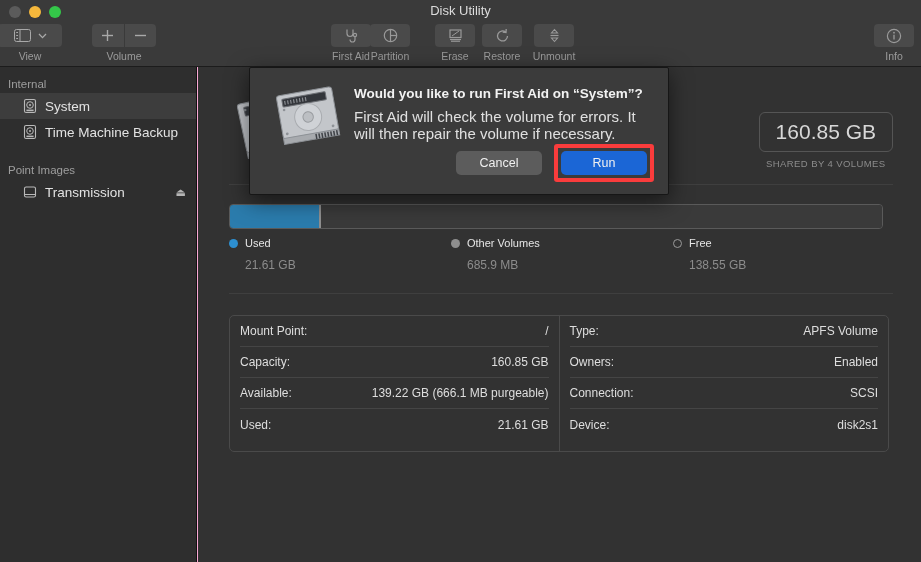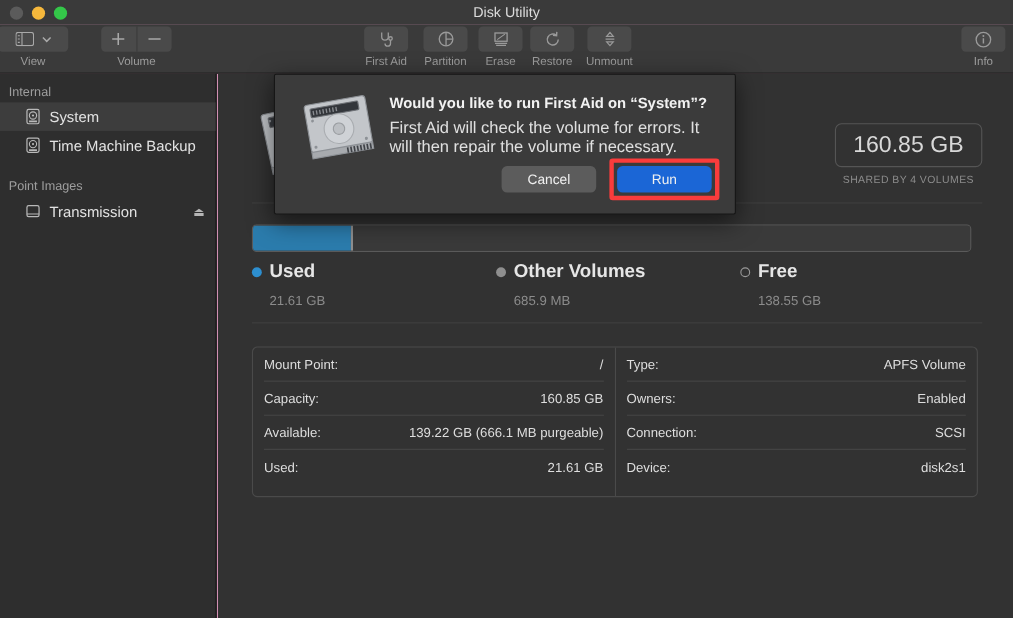--- a/index.html
+++ b/index.html
@@ -145,21 +145,21 @@
   .legend { position: absolute; left: 31px; top: 170px; width: 660px; }
   .leg-item { position: absolute; }
   .leg-top { display: flex; align-items: center; }
   .dot {
     width: 9px; height: 9px; border-radius: 50%;
     margin-right: 7px; flex: none;
   }
   .dot.used  { background: #2d8fd0; }
   .dot.other { background: #8f8f8f; }
   .dot.free  { background: transparent; border: 1px solid #9a9a9a; }
-  .leg-name { font-size: 17px; font-weight: bold; color: #e6e6e6; }
+  .leg-name { font-size: 11px; font-weight: normal; color: #e6e6e6; }
   .leg-val  { margin-top: 9px; margin-left: 16px; font-size: 12px; color: #8c8c8c; }
 
   .main-rule {
     position: absolute; left: 31px; top: 226px; width: 664px; height: 1px;
     background: #3f3f3f;
   }
 
   
   .infotable {
     position: absolute; left: 31px; top: 248px;
@@ -274,21 +274,21 @@
           <svg width="15" height="15" viewBox="0 0 15 15">
               <path d="M3 1.5 v4 a3 3 0 0 0 6 0 v-4" fill="none" stroke="#9a9a9a" stroke-width="1.2"></path>
               <path d="M6 11.5 a2.5 2.5 0 0 0 5 0 v-3" fill="none" stroke="#9a9a9a" stroke-width="1.2"></path>
               <circle cx="11" cy="7" r="1.6" fill="none" stroke="#9a9a9a" stroke-width="1.2"></circle>
             </svg>
         </span>
       </div>
       <div class="tb-label">First Aid</div>
     </div>
 
-    <div class="tb-item" style="left:377px;">
+    <div class="tb-item" style="left:362px;">
       <div class="tb-btn">
         <span>
           <svg width="15" height="15" viewBox="0 0 15 15">
               <circle cx="7.5" cy="7.5" r="6.2" fill="none" stroke="#9a9a9a" stroke-width="1.2"></circle>
               <line x1="7.5" y1="1.3" x2="7.5" y2="13.7" stroke="#9a9a9a" stroke-width="1.2"></line>
               <line x1="7.5" y1="7.5" x2="13.7" y2="7.5" stroke="#9a9a9a" stroke-width="1.2"></line>
             </svg>
         </span>
       </div>
       <div class="tb-label">Partition</div>

